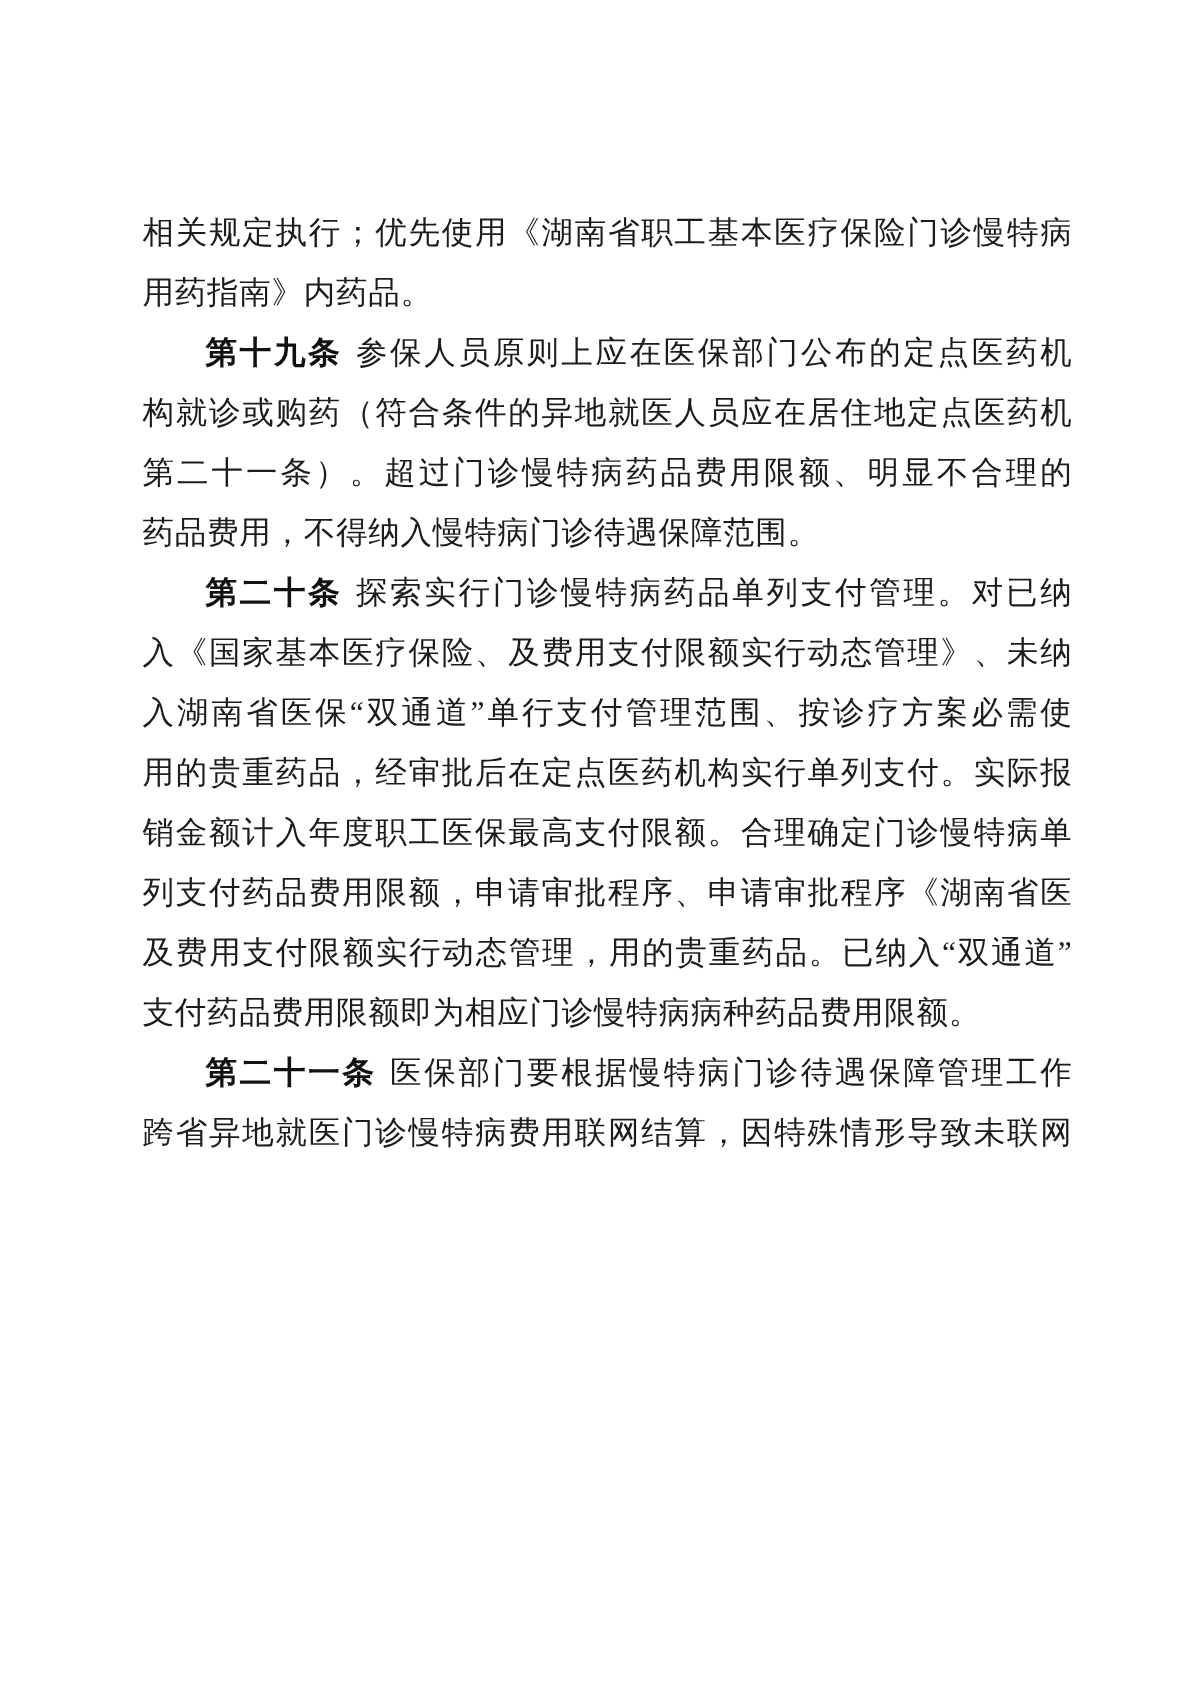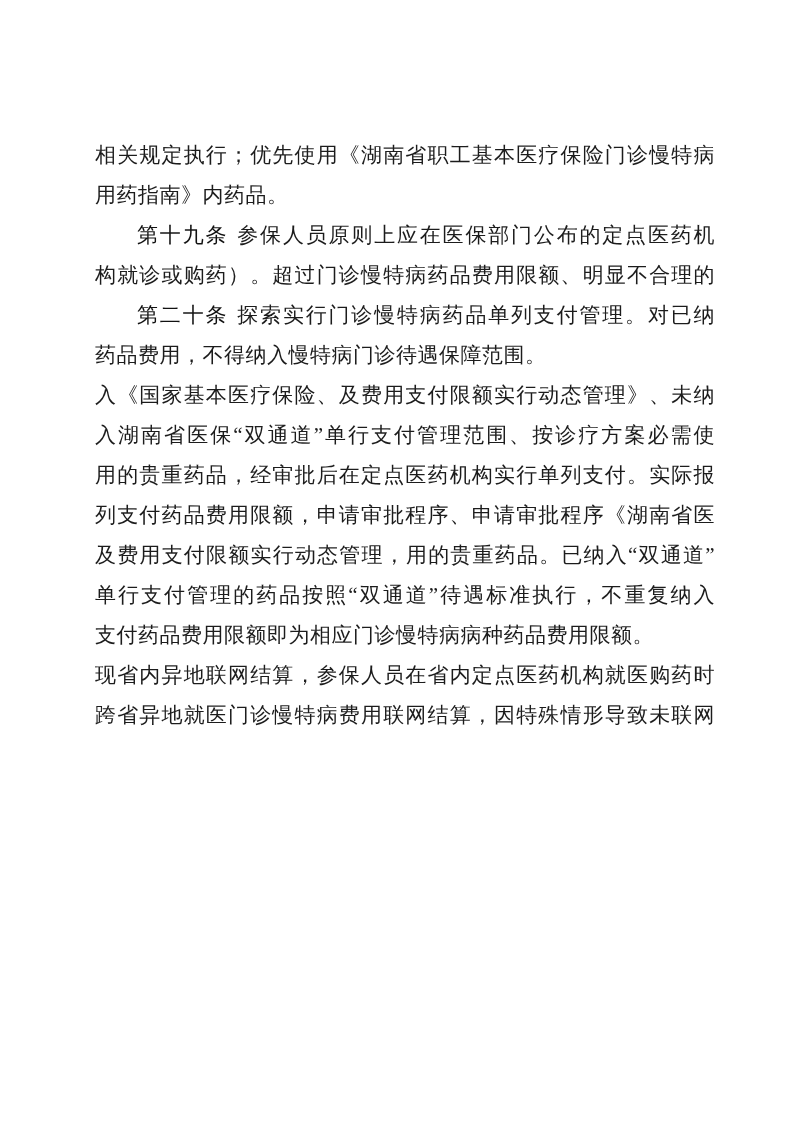--- a/index.html
+++ b/index.html
@@ -30,21 +30,21 @@
     letter-spacing: 0.5px;
     overflow: hidden;
   }
   .line.fill {
     text-align-last: justify;
   }
   .line.indent {
     text-indent: 42px;
   }
   .article-no {
-    font-weight: normal;
+    font-weight: bold;
     font-family: "Liberation Sans", "DejaVu Sans", sans-serif;
     margin-right: 9px;
     color: #111111;
   }
   .page-number {
     position: absolute;
     left: 104px;
     top: 1040px;
     font-size: 21px;
     color: #333333;
@@ -53,27 +53,28 @@
   }
 </style>
 </head>
 <body>
 
 <div class="page">
   <div class="text-body">
       <div class="line fill"><span>相关规定执行；优先使用《湖南省职工基本医疗保险门诊慢特病</span></div>
       <div class="line"><span>用药指南》内药品。</span></div>
       <div class="line fill indent"><span class="article-no">第十九条</span><span>参保人员原则上应在医保部门公布的定点医药机</span></div>
-      <div class="line fill"><span>构就诊或购药）。超过门诊慢特病药品费用限额、明显不合理的</span></div>
+      <div class="line fill"><span>构就诊或购药（符合条件的异地就医人员应在居住地定点医药机</span></div>
+      <div class="line fill"><span>第二十一条）。超过门诊慢特病药品费用限额、明显不合理的</span></div>
+      <div class="line"><span>药品费用，不得纳入慢特病门诊待遇保障范围。</span></div>
       <div class="line fill indent"><span class="article-no">第二十条</span><span>探索实行门诊慢特病药品单列支付管理。对已纳</span></div>
-      <div class="line"><span>药品费用，不得纳入慢特病门诊待遇保障范围。</span></div>
       <div class="line fill"><span>入《国家基本医疗保险、及费用支付限额实行动态管理》、未纳</span></div>
       <div class="line fill"><span>入湖南省医保“双通道”单行支付管理范围、按诊疗方案必需使</span></div>
       <div class="line fill"><span>用的贵重药品，经审批后在定点医药机构实行单列支付。实际报</span></div>
+      <div class="line fill"><span>销金额计入年度职工医保最高支付限额。合理确定门诊慢特病单</span></div>
       <div class="line fill"><span>列支付药品费用限额，申请审批程序、申请审批程序《湖南省医</span></div>
       <div class="line fill"><span>及费用支付限额实行动态管理，用的贵重药品。已纳入“双通道”</span></div>
-      <div class="line fill"><span>单行支付管理的药品按照“双通道”待遇标准执行，不重复纳入</span></div>
       <div class="line"><span>支付药品费用限额即为相应门诊慢特病病种药品费用限额。</span></div>
-      <div class="line fill"><span>现省内异地联网结算，参保人员在省内定点医药机构就医购药时</span></div>
+      <div class="line fill indent"><span class="article-no">第二十一条</span><span>医保部门要根据慢特病门诊待遇保障管理工作</span></div>
       <div class="line fill"><span>跨省异地就医门诊慢特病费用联网结算，因特殊情形导致未联网</span></div>
     </div>
   <div class="page-number">— 8 —</div>
 </div>
 
 </body></html>

